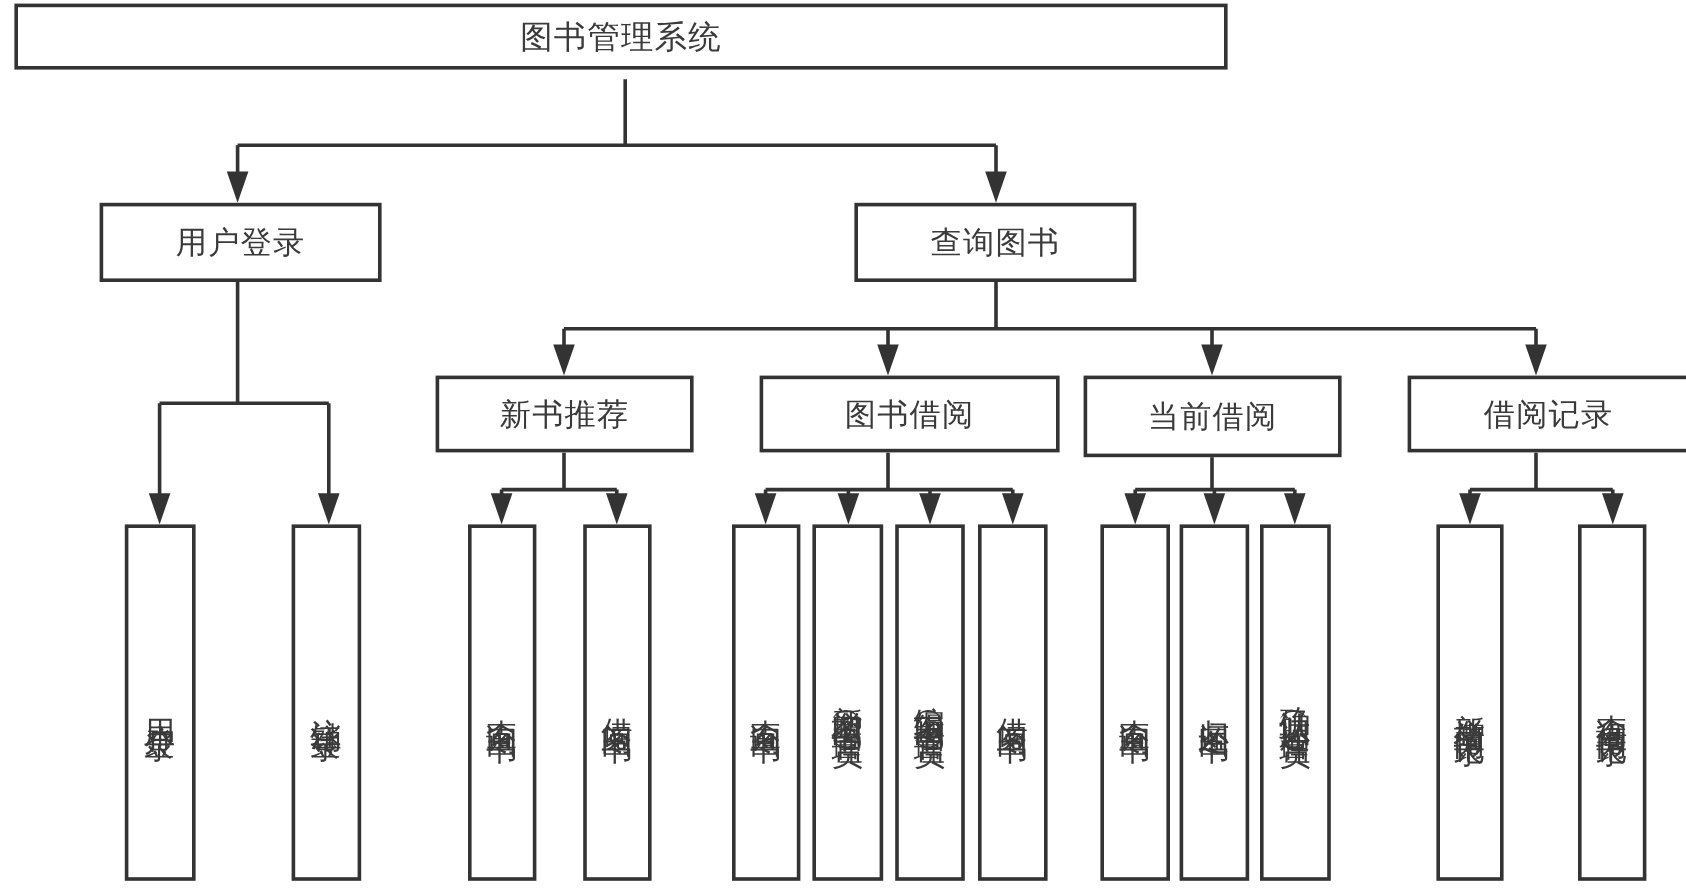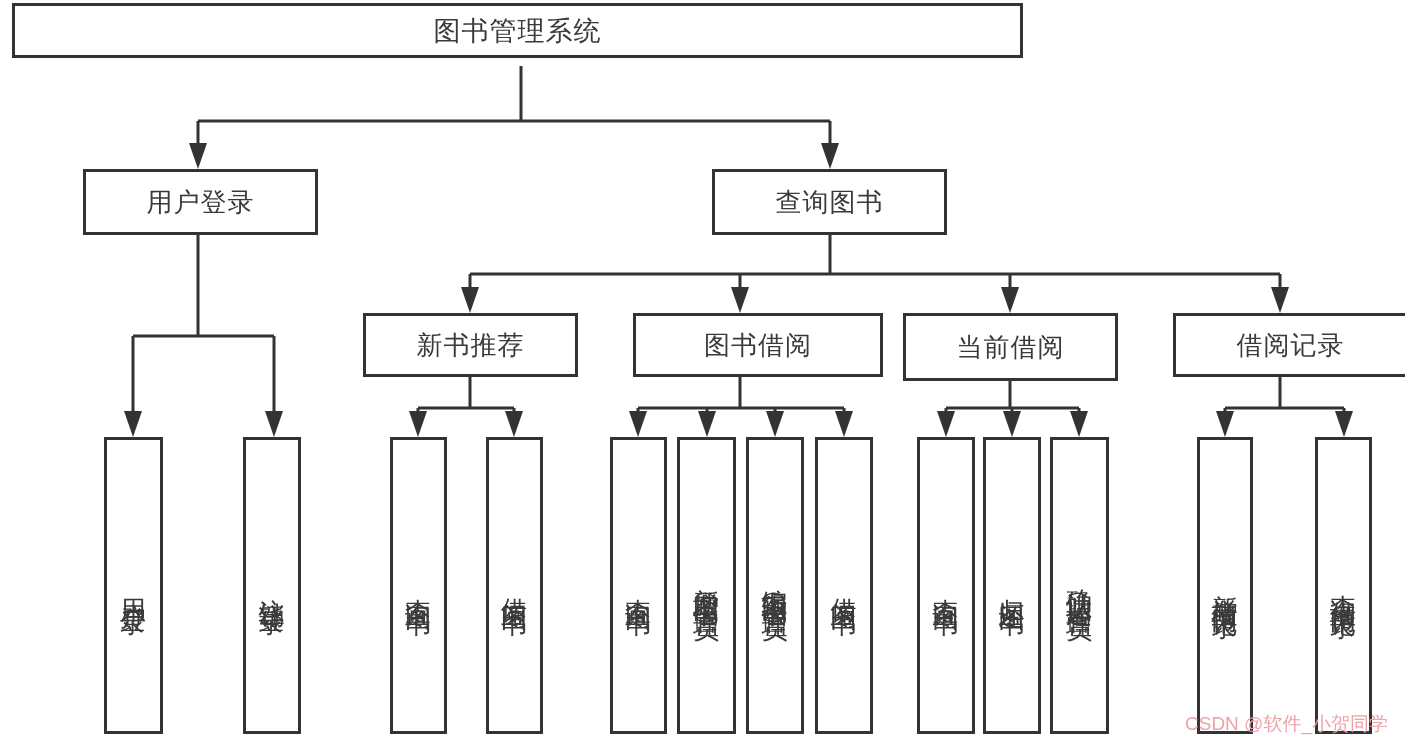--- a/index.html
+++ b/index.html
@@ -128,15 +128,14 @@
     <span class="lbl">确认归还（管理员）</span>
   </div>
 
   <div class="box leaf" style="left:1197px;top:437px;width:56px;height:297px">
     <span class="lbl">新增借阅记录</span>
   </div>
   <div class="box leaf" style="left:1315px;top:437px;width:57px;height:297px">
     <span class="lbl">查询借阅记录</span>
   </div>
 
-  <div class="watermark">CSDN @软件_小贺同学</div>
 
 </div>
 
 </body></html>

